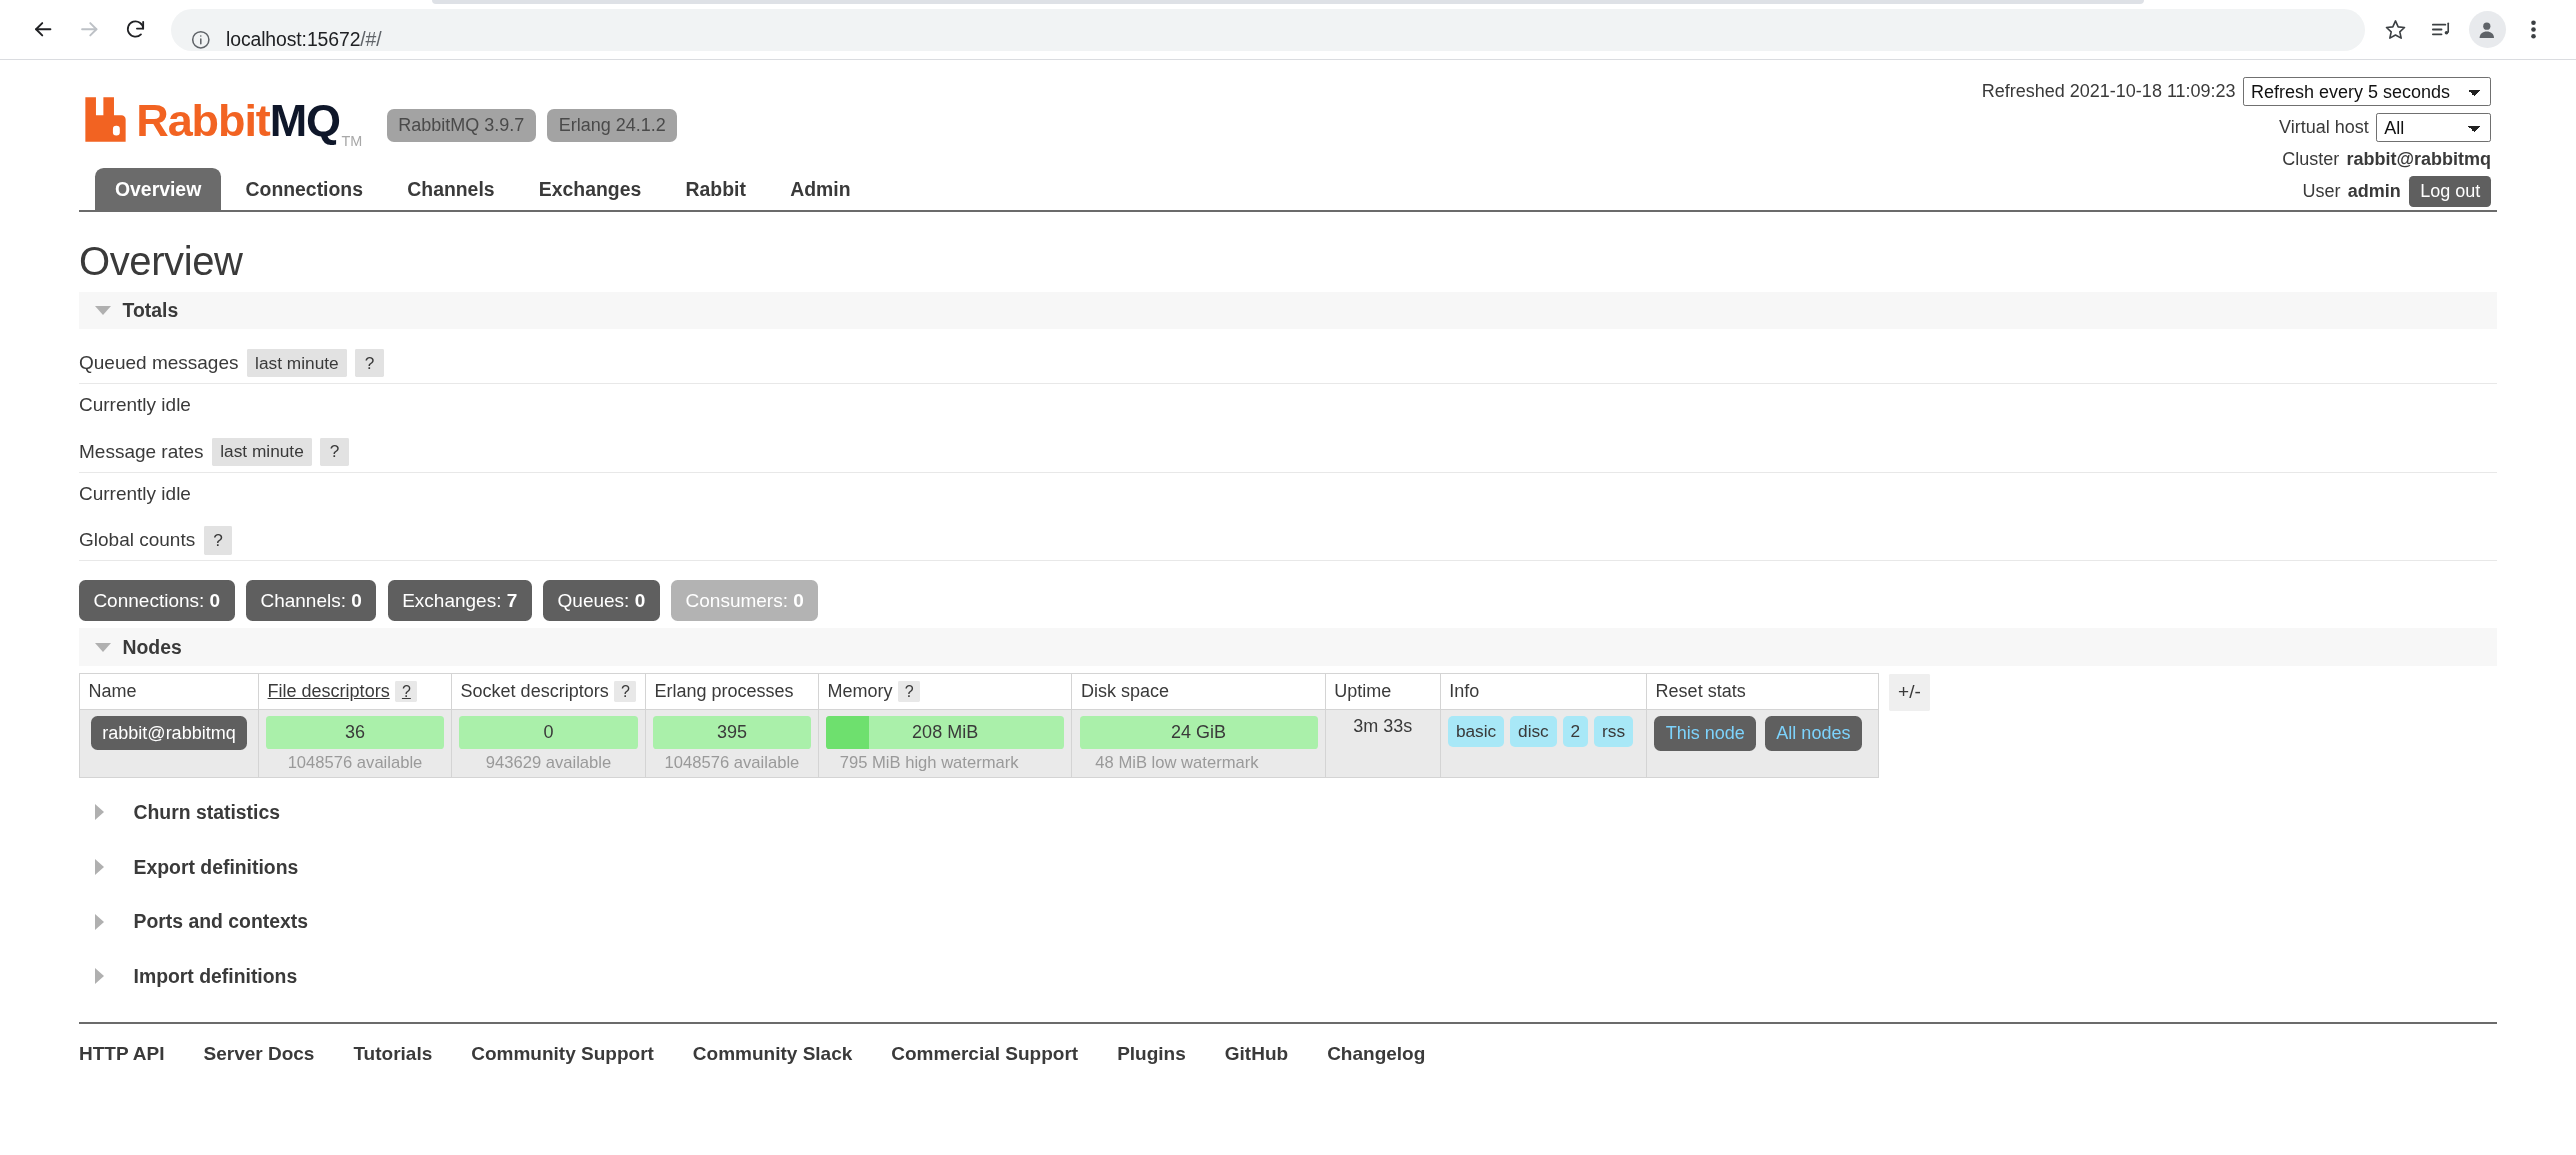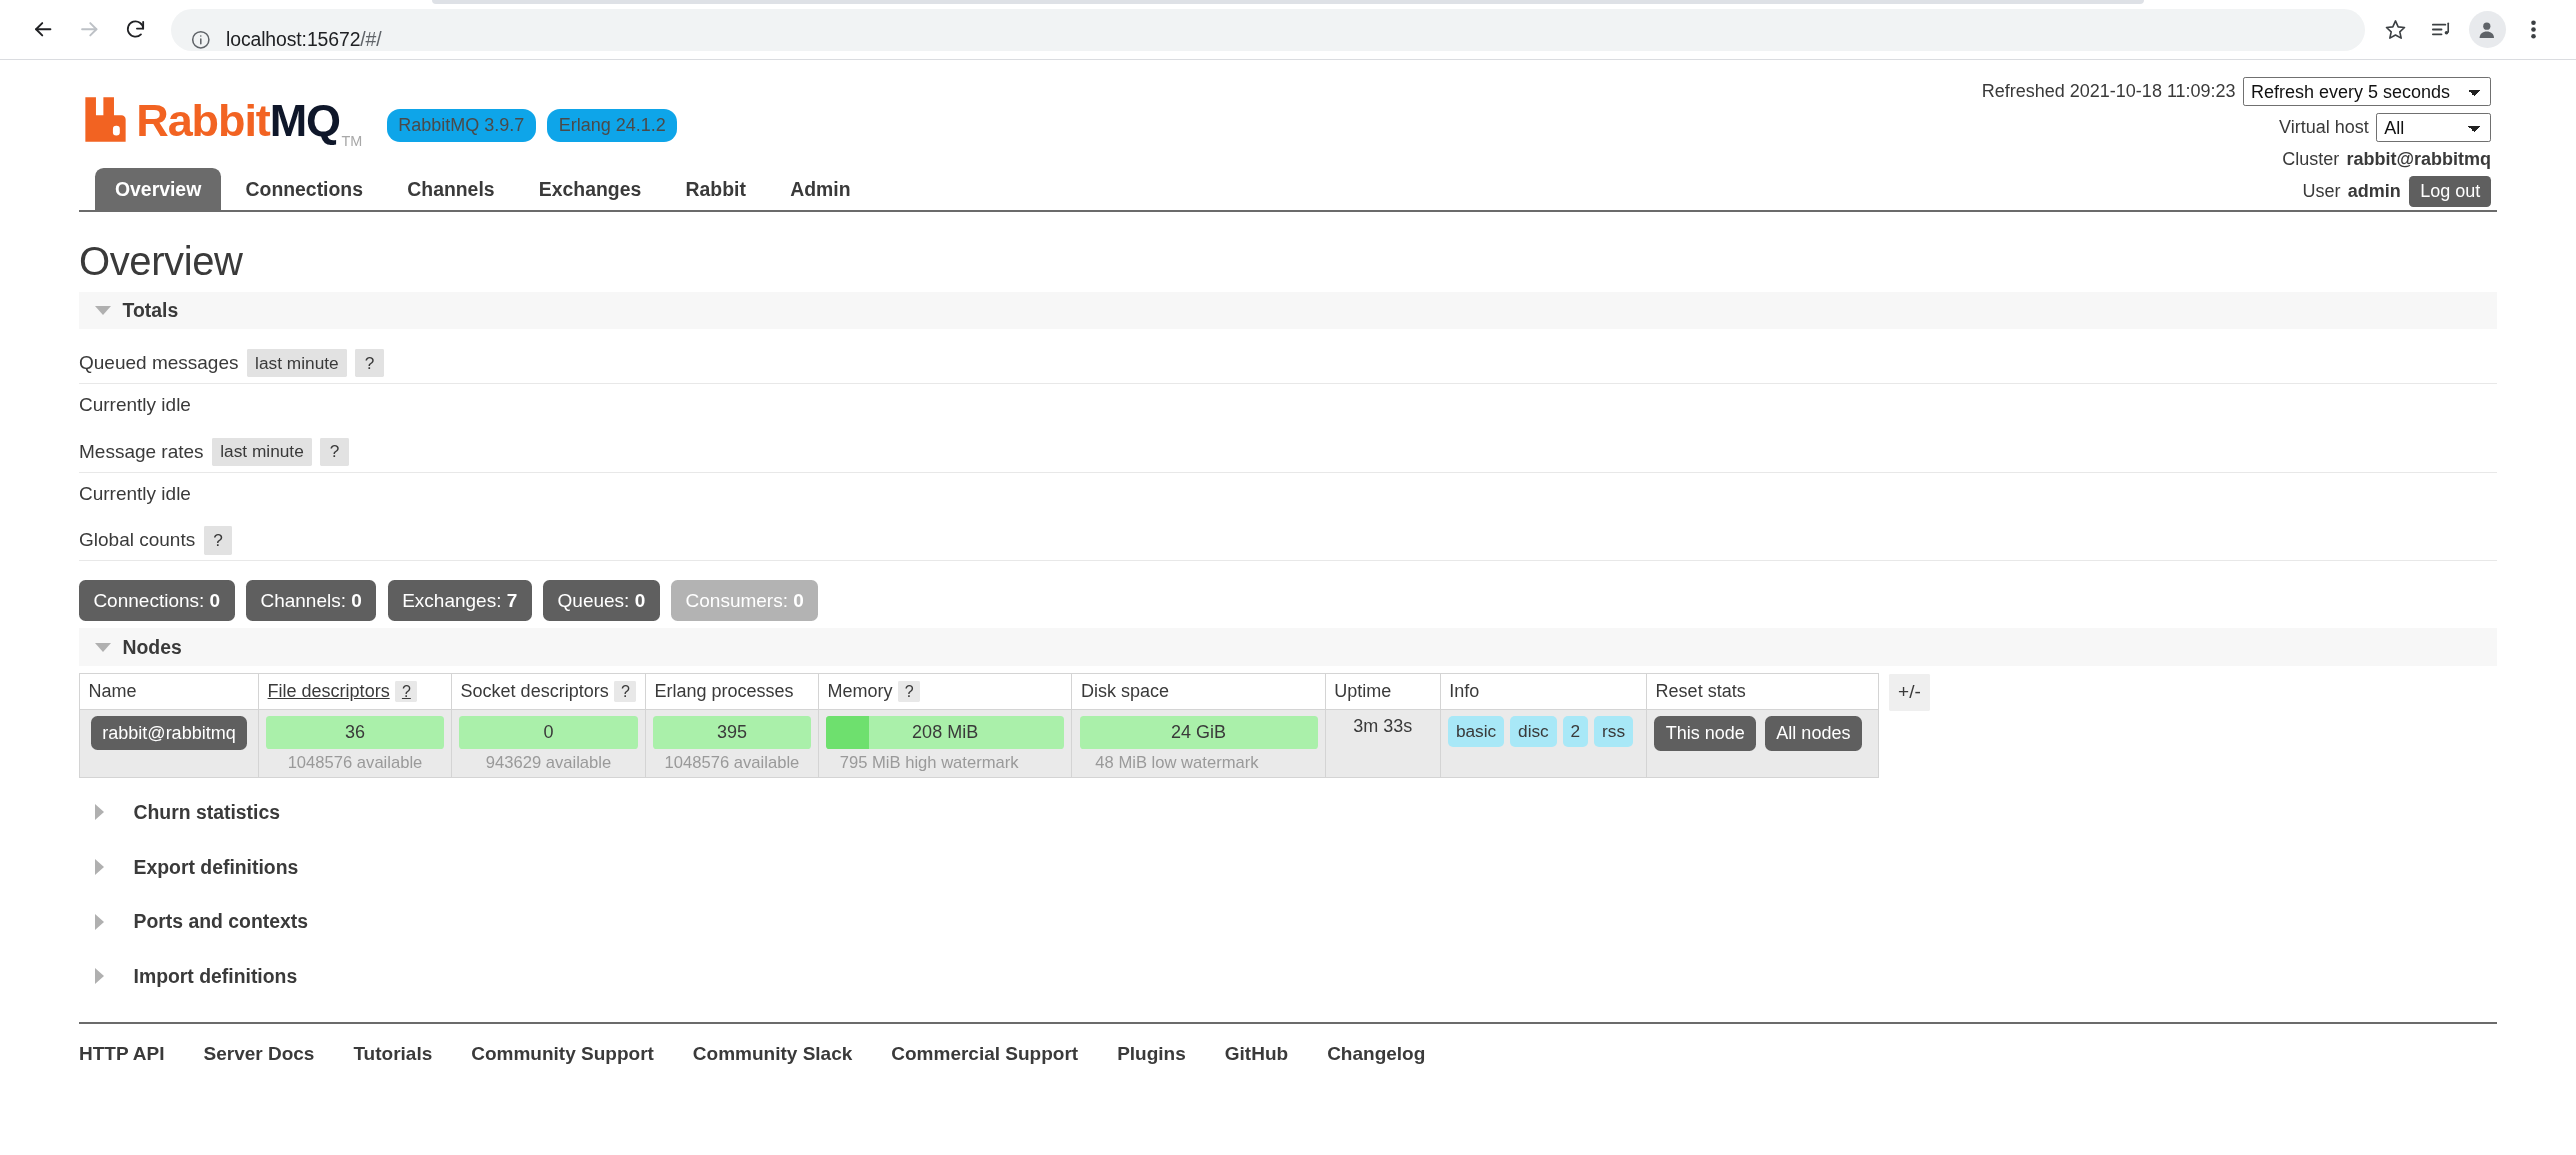--- a/index.html
+++ b/index.html
@@ -101,25 +101,25 @@
     font-size: 14.4px;
     color: #a8a8a8;
     font-weight: normal;
     position: relative;
     top: 10px;
     margin-left: 1.4px;
     letter-spacing: 0;
   }
   .version-badges { display: flex; align-items: center; margin-left: 24.5px; padding-top: 33px; }
   .version-badge {
-    background: #0ea5e9;
+    background: #a3a3a3;
     color: #4a4a4a;
     font-size: 18px;
     padding: 5.8px 11.5px;
-    border-radius: 13px;
+    border-radius: 7px;
     margin-right: 11.5px;
     white-space: nowrap;
   }
 
   #header-right {
     position: absolute;
     right: 6px;
     top: 17.3px;
     text-align: right;
     font-size: 18px;
@@ -368,21 +368,21 @@
     font-size: 17.3px;
     padding: 5px 8px;
     border-radius: 5px;
     margin-right: 5.8px;
     white-space: nowrap;
     cursor: pointer;
   }
   .reset-btns { display: flex; align-items: center; justify-content: flex-start; }
   .reset-btn {
     background: #5f5f5f;
-    color: #ffffff;
+    color: #7dd3fc;
     font-size: 18px;
     font-family: "Liberation Sans", sans-serif;
     border: none;
     border-radius: 6.5px;
     padding: 7.2px 11.5px;
     margin-right: 8.6px;
     white-space: nowrap;
     cursor: pointer;
   }
   #plus-minus {

